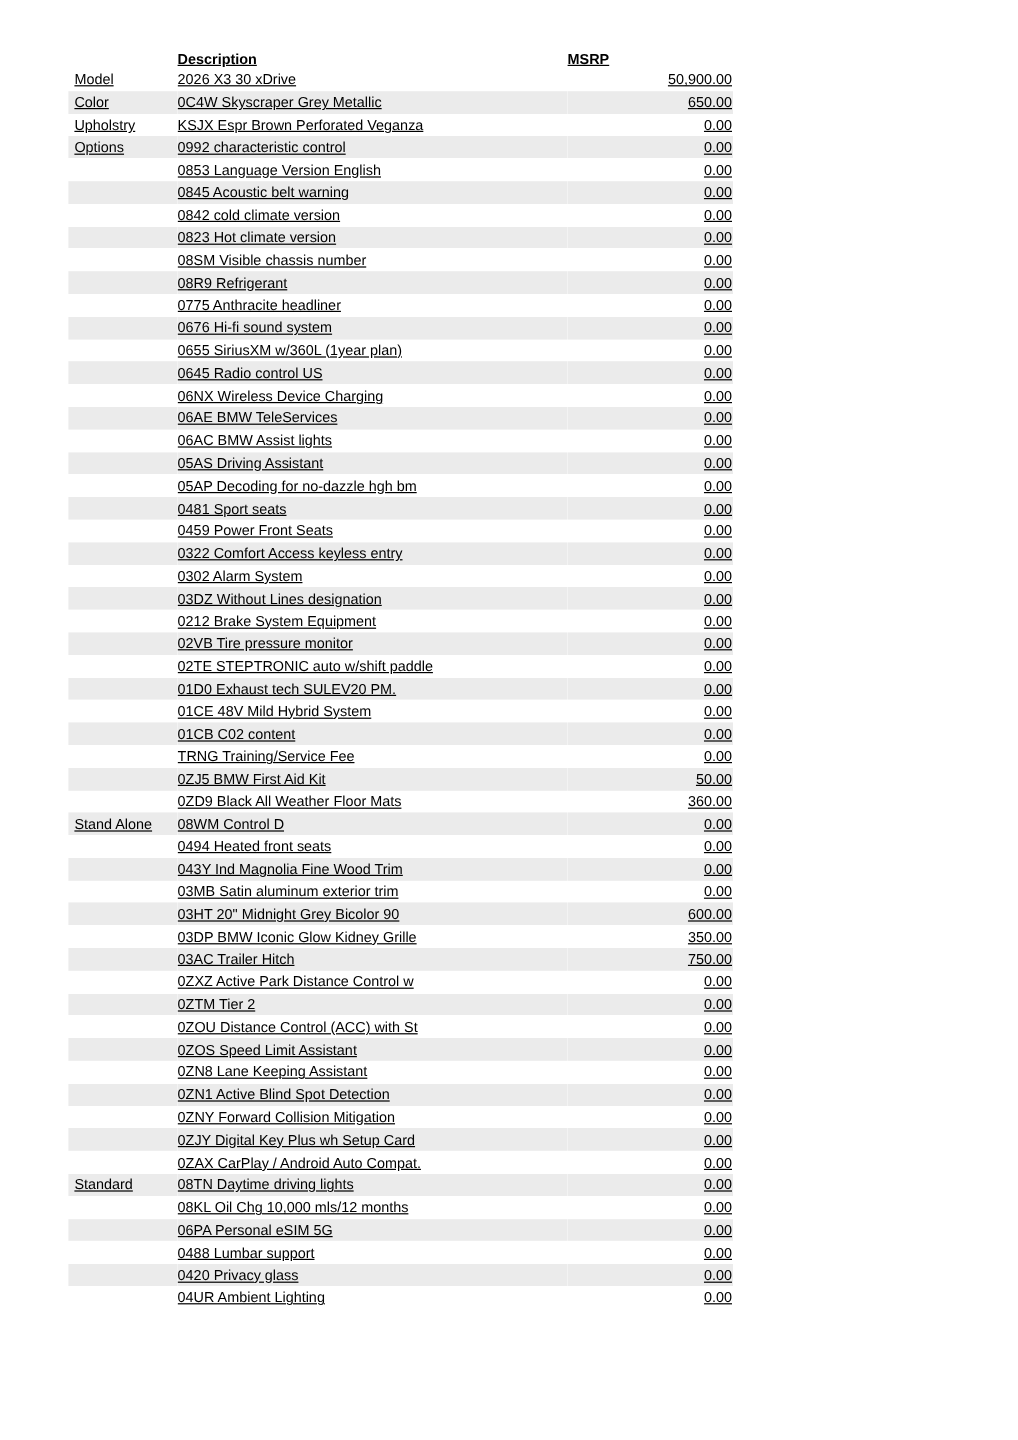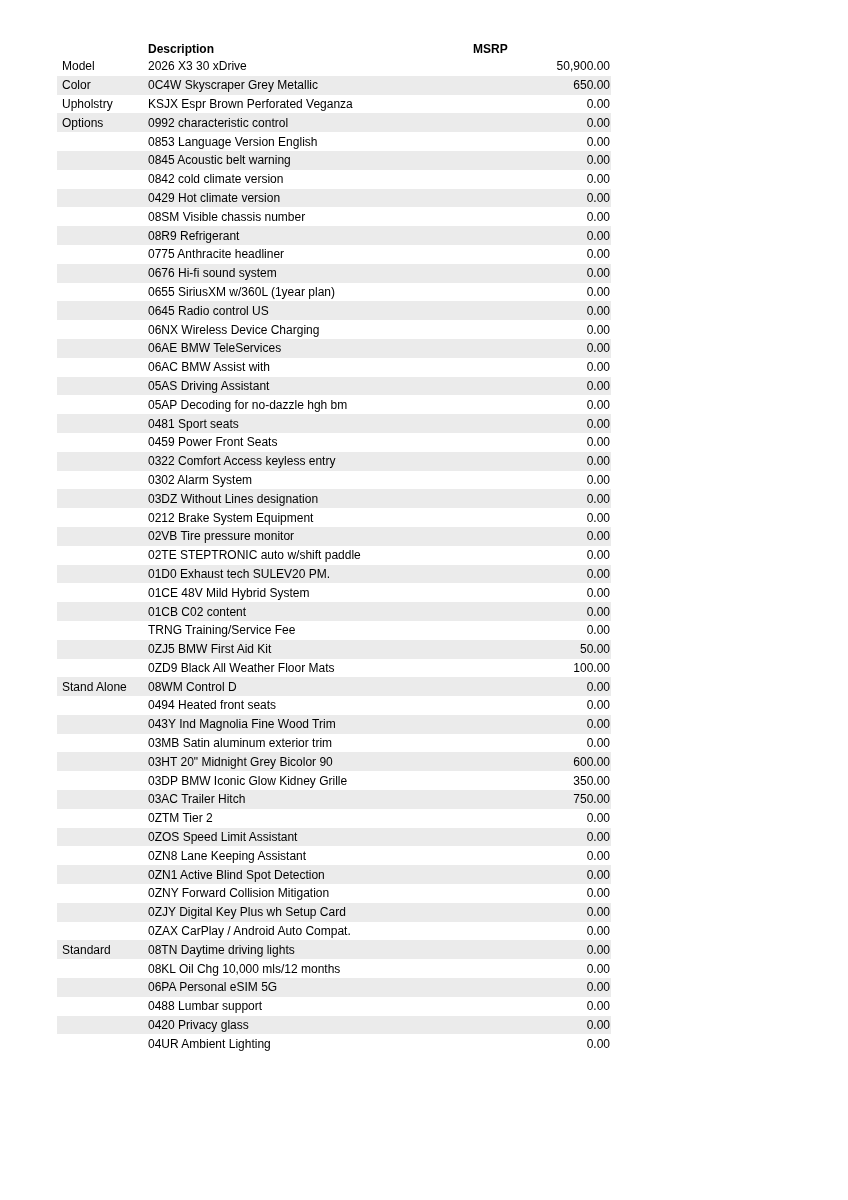--- a/index.html
+++ b/index.html
@@ -7,20 +7,21 @@
     width: 848px; height: 1200px;
     font-family: "Liberation Sans", "DejaVu Sans", sans-serif;
     color: #000000;
     overflow: hidden;
   }
   .page {
     box-sizing: border-box;
     width: 848px; height: 1200px;
     padding: 40px 0 0 57px;
     background: var(--page-bg, #ffffff);
+    text-decoration: underline;
   }
   table.spec-table {
     border-collapse: collapse;
     table-layout: fixed;
     width: 554px;
     font-size: 12px;
   }
   col.c-category { width: 91px; }
   col.c-description { width: 325px; }
   col.c-msrp { width: 138px; }
@@ -103,21 +104,21 @@
   </tr>
 
   <tr>
     <td class="cell-category"></td>
     <td class="cell-description">0842 cold climate version</td>
     <td class="cell-msrp">0.00</td>
   </tr>
 
   <tr>
     <td class="cell-category"></td>
-    <td class="cell-description">0429 Hot climate version</td>
+    <td class="cell-description">0823 Hot climate version</td>
     <td class="cell-msrp">0.00</td>
   </tr>
 
   <tr>
     <td class="cell-category"></td>
     <td class="cell-description">08SM Visible chassis number</td>
     <td class="cell-msrp">0.00</td>
   </tr>
 
   <tr>
@@ -157,21 +158,21 @@
   </tr>
 
   <tr>
     <td class="cell-category"></td>
     <td class="cell-description">06AE BMW TeleServices</td>
     <td class="cell-msrp">0.00</td>
   </tr>
 
   <tr>
     <td class="cell-category"></td>
-    <td class="cell-description">06AC BMW Assist with</td>
+    <td class="cell-description">06AC BMW Assist lights</td>
     <td class="cell-msrp">0.00</td>
   </tr>
 
   <tr>
     <td class="cell-category"></td>
     <td class="cell-description">05AS Driving Assistant</td>
     <td class="cell-msrp">0.00</td>
   </tr>
 
   <tr>
@@ -254,21 +255,21 @@
 
   <tr>
     <td class="cell-category"></td>
     <td class="cell-description">0ZJ5 BMW First Aid Kit</td>
     <td class="cell-msrp">50.00</td>
   </tr>
 
   <tr>
     <td class="cell-category"></td>
     <td class="cell-description">0ZD9 Black All Weather Floor Mats</td>
-    <td class="cell-msrp">100.00</td>
+    <td class="cell-msrp">360.00</td>
   </tr>
 
   <tr>
     <td class="cell-category">Stand Alone</td>
     <td class="cell-description">08WM Control D</td>
     <td class="cell-msrp">0.00</td>
   </tr>
 
   <tr>
     <td class="cell-category"></td>
@@ -300,27 +301,37 @@
     <td class="cell-description">03DP BMW Iconic Glow Kidney Grille</td>
     <td class="cell-msrp">350.00</td>
   </tr>
 
   <tr>
     <td class="cell-category"></td>
     <td class="cell-description">03AC Trailer Hitch</td>
     <td class="cell-msrp">750.00</td>
   </tr>
 
+  <tr>
+    <td class="cell-category"></td>
+    <td class="cell-description">0ZXZ Active Park Distance Control w</td>
+    <td class="cell-msrp">0.00</td>
+  </tr>
 
   <tr>
     <td class="cell-category"></td>
     <td class="cell-description">0ZTM Tier 2</td>
     <td class="cell-msrp">0.00</td>
   </tr>
 
+  <tr>
+    <td class="cell-category"></td>
+    <td class="cell-description">0ZOU Distance Control (ACC) with St</td>
+    <td class="cell-msrp">0.00</td>
+  </tr>
 
   <tr>
     <td class="cell-category"></td>
     <td class="cell-description">0ZOS Speed Limit Assistant</td>
     <td class="cell-msrp">0.00</td>
   </tr>
 
   <tr>
     <td class="cell-category"></td>
     <td class="cell-description">0ZN8 Lane Keeping Assistant</td>

